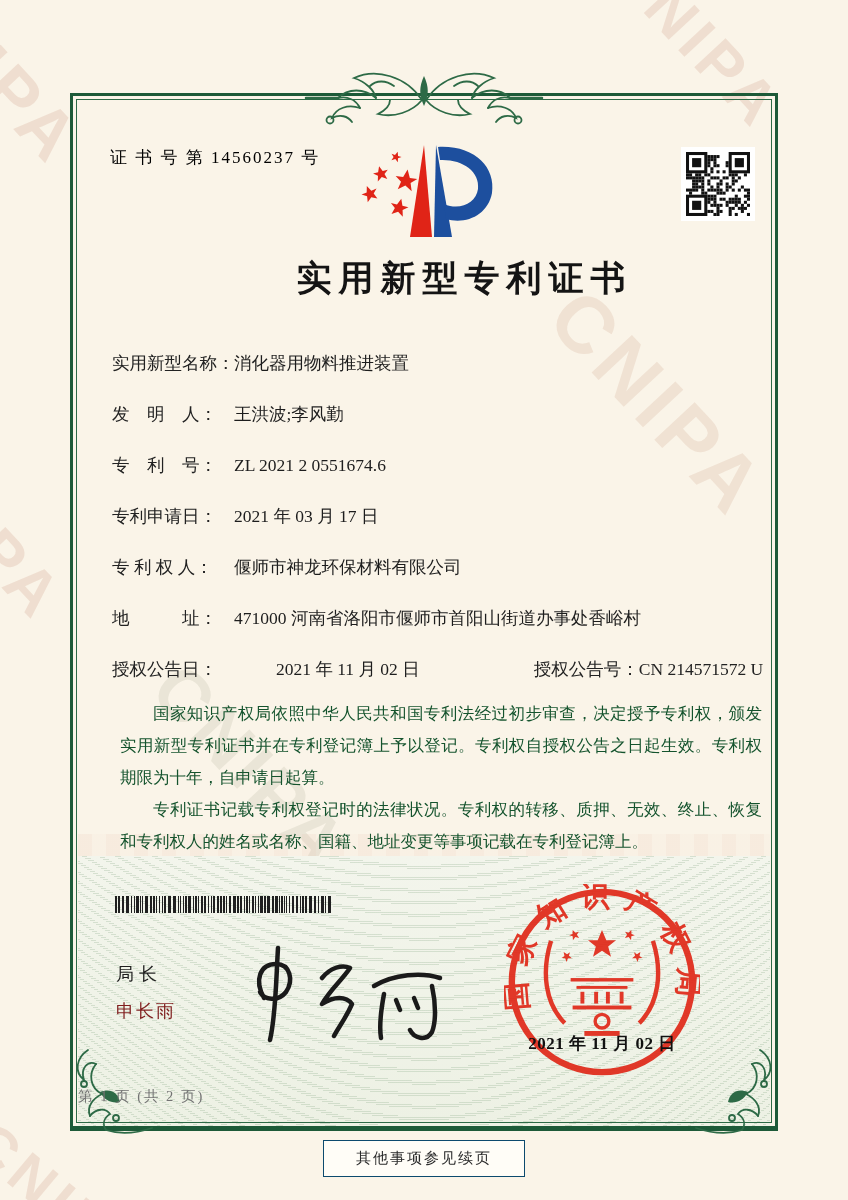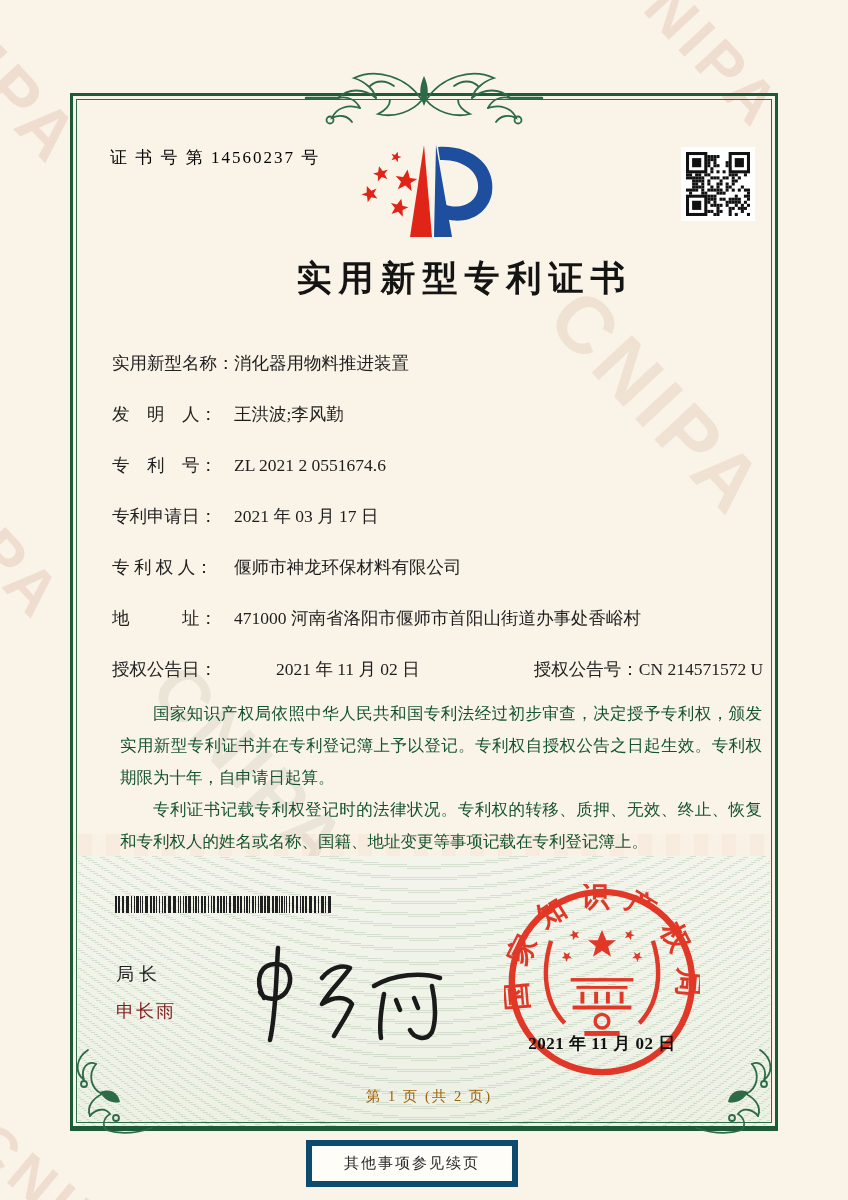--- a/index.html
+++ b/index.html
@@ -72,25 +72,25 @@
   .director-title{position:absolute;left:116px;top:962px;font-size:18px;letter-spacing:5px;
     font-family:"Liberation Sans","DejaVu Sans",sans-serif;color:#1e1e1e;}
   .director-name{position:absolute;left:116px;top:999px;font-size:18px;letter-spacing:2px;
     font-family:"Liberation Sans","DejaVu Sans",sans-serif;color:#7f1d1d;}
   .signature{position:absolute;left:224px;top:936px;width:232px;height:108px;}
   .seal{position:absolute;left:504px;top:884px;width:196px;height:196px;opacity:0.93;}
   .seal-date{
     position:absolute;left:504px;top:1032px;width:196px;text-align:center;
     font-size:17px;font-weight:600;color:#111;letter-spacing:0.5px;white-space:nowrap;
   }
-  .page-info{position:absolute;left:78px;top:1087px;width:702px;text-align:center;
-    font-size:14.5px;color:#a16207;letter-spacing:2px;}
+  .page-info{position:absolute;left:78px;top:1087px;width:702px;text-align:left;
+    font-size:14.5px;color:#737373;letter-spacing:2px;}
   .note-box{
-    position:absolute;left:412px;top:1140px;transform:translateX(-50%);
-    background:#fffdf7;border:6px solid #0c4a6e;padding:8px 32px;
+    position:absolute;left:424px;top:1140px;transform:translateX(-50%);
+    background:#fffdf7;border:1px solid #0c4a6e;padding:8px 32px;
     font-size:15px;letter-spacing:2px;color:#2a2a2a;white-space:nowrap;
   }
 </style>
 </head>
 <body>
 
 <div class="wm wm1">CNIPA</div>
 <div class="wm wm2">CNIPA</div>
 <div class="wm wm3">CNIPA</div>
 <div class="wm wm4">CNIPA</div>

